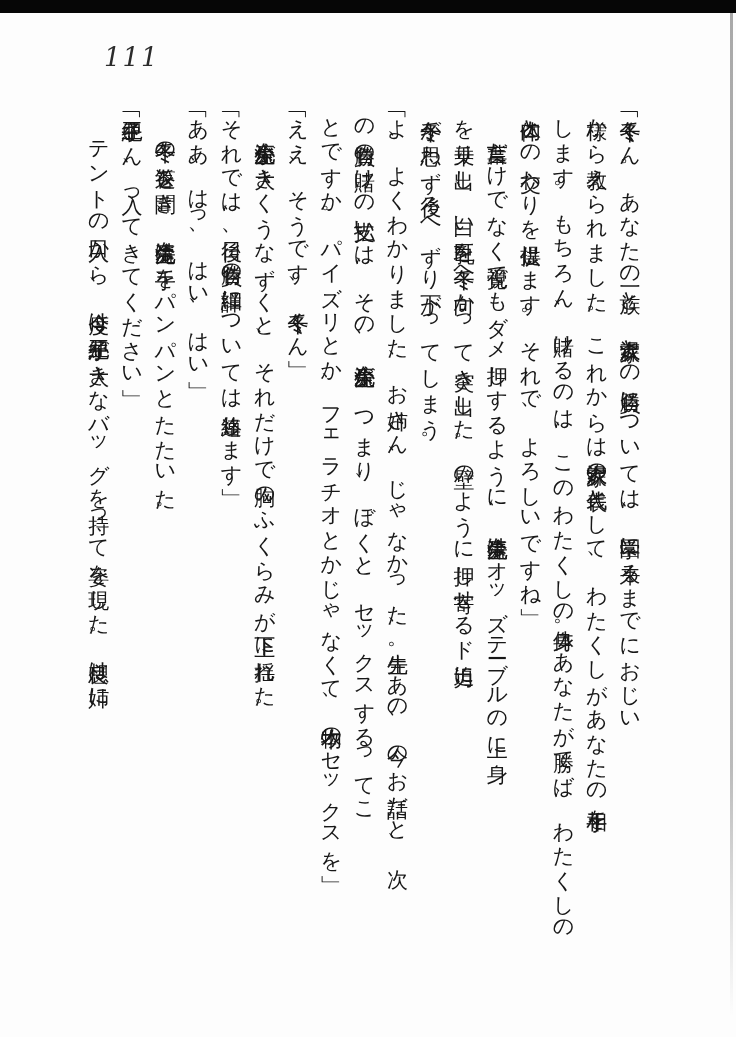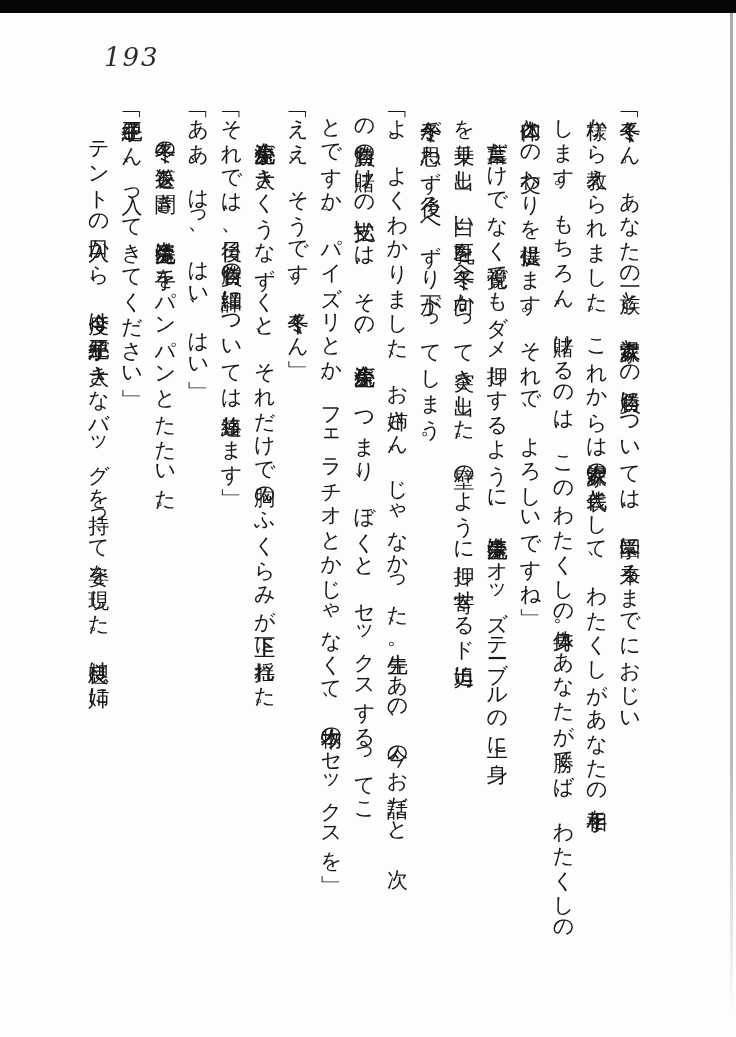--- a/index.html
+++ b/index.html
@@ -72,21 +72,21 @@
 </style>
 </head>
 <body>
 
 <div class="screen">
 
   <div class="top-bar"></div>
 
   <div class="edge-line"></div>
 
-  <div class="page-number">193</div>
+  <div class="page-number">111</div>
 
   <div class="text-block">
     <p class="col">「千冬くん。あなたの一族と、森沢家との勝負については、学園に来るまでにおじい</p>
     <p class="col">様から教えられました。これからは森沢家の代表として、わたくしがあなたの相手を</p>
     <p class="col">します。もちろん、賭けるのは、このわたくしの身体。あなたが勝てば、わたくしの</p>
     <p class="col">肉体との交わりを提供します。それで、よろしいですね」</p>
     <p class="col">　言葉だけでなく視覚でもダメ押しするように、流奈先生はオッズテーブルの上に身</p>
     <p class="col">を乗り出し、白い巨乳を千冬へ向かって突き出した。壁のように押し寄せるド迫力に、</p>
     <p class="col">千冬が思わず後ろへずり下がってしまう。</p>
     <p class="col">「よ、よくわかりました、お姉さん、じゃなかった、先生。あの、今のお話だと、次</p>

